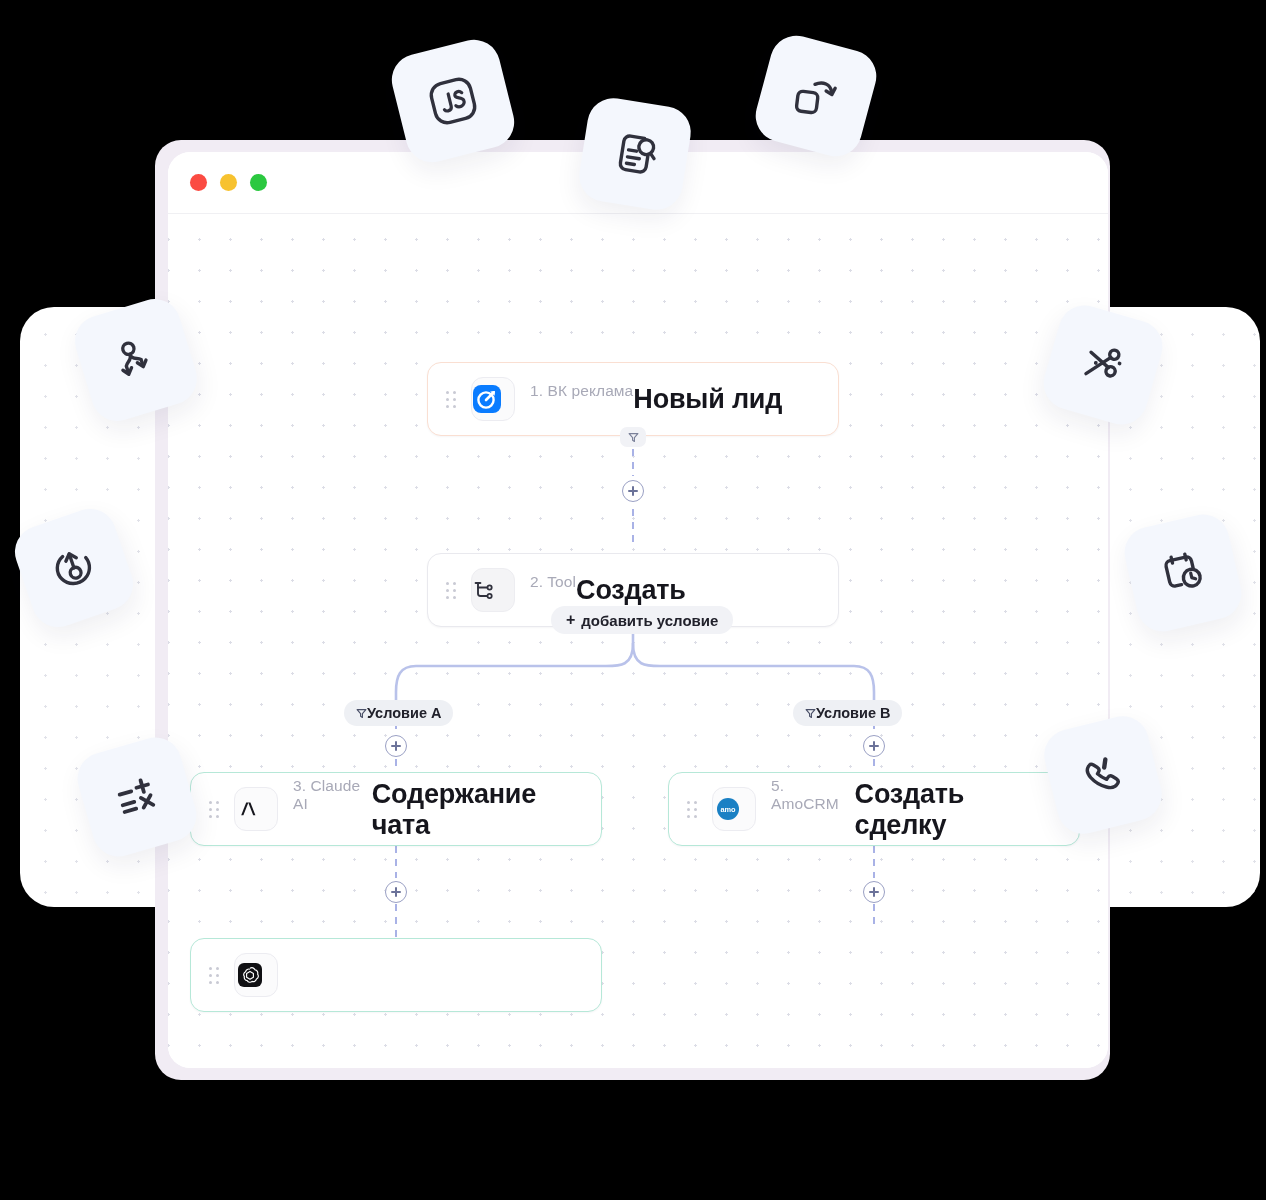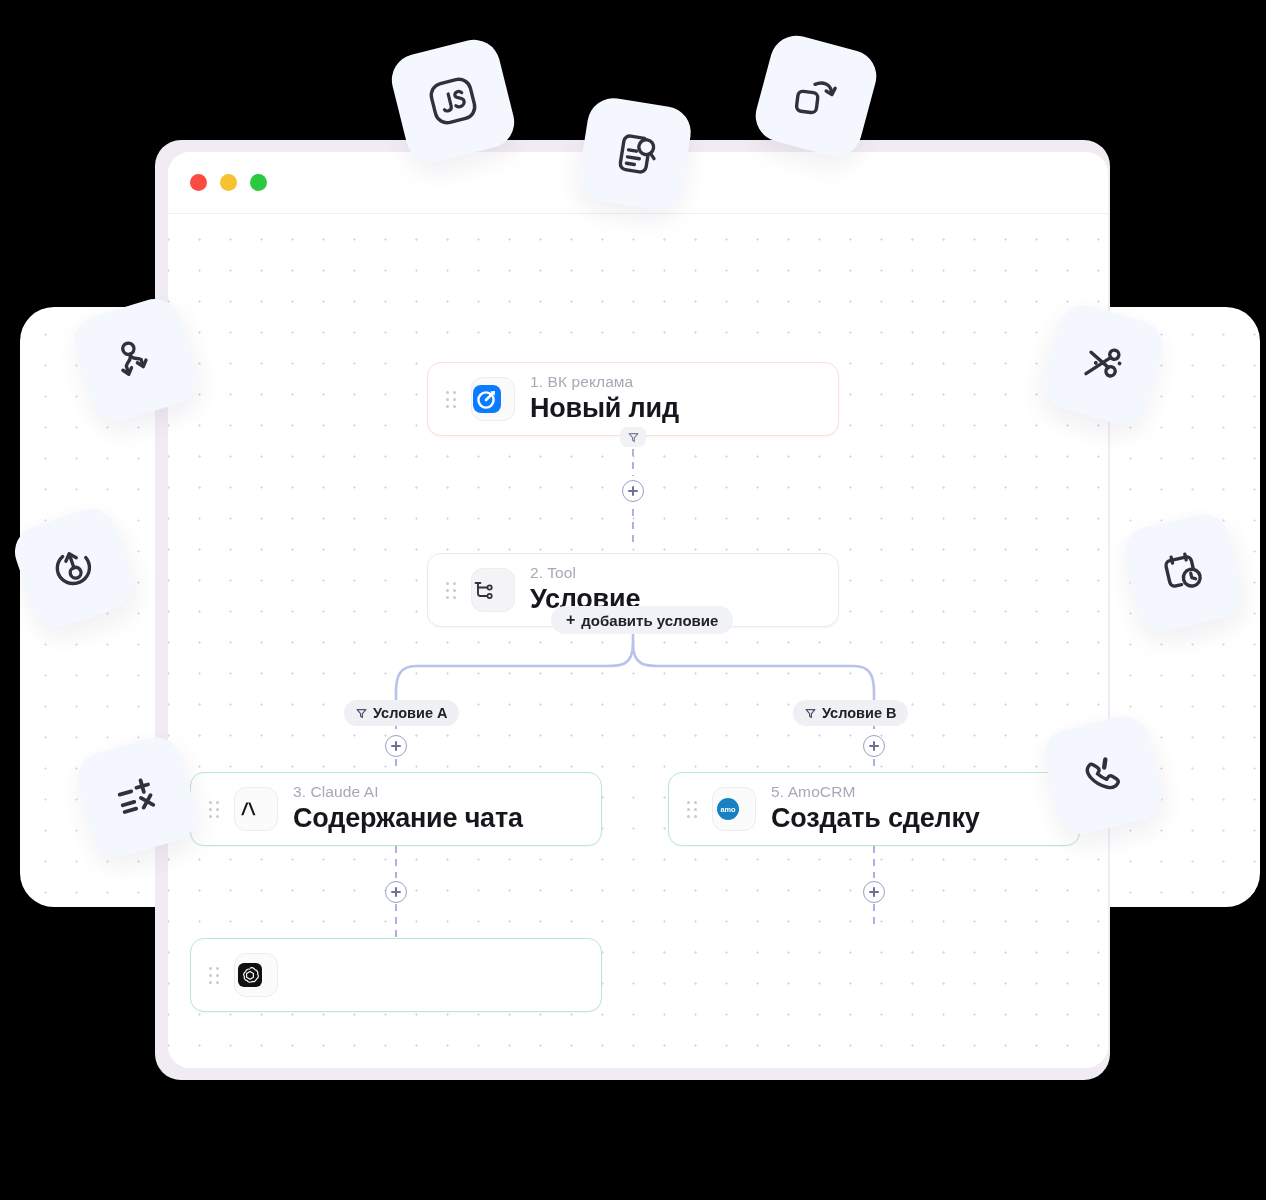--- a/index.html
+++ b/index.html
@@ -108,21 +108,21 @@
   .grip i { width: 3.2px; height: 3.2px; border-radius: 50%; background: #c9cad4; display: block; }
 
   .node-icon {
     width: 44px; height: 44px; border-radius: 12px;
     border: 1.4px solid #ececf1; background: #fbfbfc;
     display: flex; align-items: center; 
     margin-right: 15px; flex: none;
   }
   .node-icon.plain { background: #f4f4f6; border-color: #ededf1; }
 
-  .node-text { display: flex; flex-direction: column; justify-content: center; line-height: 1.16; }
+  .node-text { display: flex; flex-direction: row; justify-content: center; line-height: 1.16; }
   .node-sub { font-size: 15.5px; color: #a8a9b7; letter-spacing: .1px; }
   .node-title { font-size: 27px; font-weight: 700; color: #16161d; letter-spacing: -.2px; margin-top: 2px; }
 
   
   .filter-badge {
     position: absolute;
     background: #f1f2f6;
     border-radius: 7px;
     width: 26px; height: 20px;
     display: flex; align-items: center; justify-content: center;
@@ -144,21 +144,21 @@
     display: flex; align-items: center; gap: 6px;
     background: #f1f2f6; border-radius: 16px;
     height: 28px; padding: 0 15px;
     font-size: 15px; font-weight: 700; color: #21212b;
     white-space: nowrap;
   }
   .add-cond .p { color: #21212b; font-weight: 700; font-size: 16px; line-height: 1; }
 
   .cond-pill {
     position: absolute;
-    display: flex; align-items: center; gap: 6px;
+    display: flex; align-items: center; 
     background: #eef0f4; border-radius: 14px;
     height: 26px; padding: 10px 12px;
     font-size: 14.5px; font-weight: 700; color: #21212b;
     white-space: nowrap;
   }
 
   
   .float {
     position: absolute;
     background: #f4f7fd;
@@ -259,21 +259,21 @@
           <svg width="24" height="24" viewBox="0 0 24 24">
             <path d="M6,5 L6,15.5 C6,17 7,18 8.5,18 L15,18" fill="none" stroke="#30313d" stroke-width="1.9" stroke-linecap="round"></path>
             <path d="M6,9.5 L15,9.5" fill="none" stroke="#30313d" stroke-width="1.9" stroke-linecap="round"></path>
             <path d="M3.6,5 L8.4,5" fill="none" stroke="#30313d" stroke-width="1.9" stroke-linecap="round"></path>
             <circle cx="17.6" cy="9.5" r="2.1" fill="none" stroke="#30313d" stroke-width="1.8"></circle>
             <circle cx="17.6" cy="18" r="2.1" fill="none" stroke="#30313d" stroke-width="1.8"></circle>
           </svg>
         </span>
         <span class="node-text">
           <span class="node-sub">2. Tool</span>
-          <span class="node-title">Условие</span>
+          <span class="node-title">Создать</span>
         </span>
       </div>
 
       <div class="add-cond" style="left:383px; top:392px;">
         <span class="p">+</span>
         <span>добавить условие</span>
       </div>
 
       <div class="cond-pill" style="left:176px; top:486px;">
         <svg width="11" height="11" viewBox="0 0 12 12">

